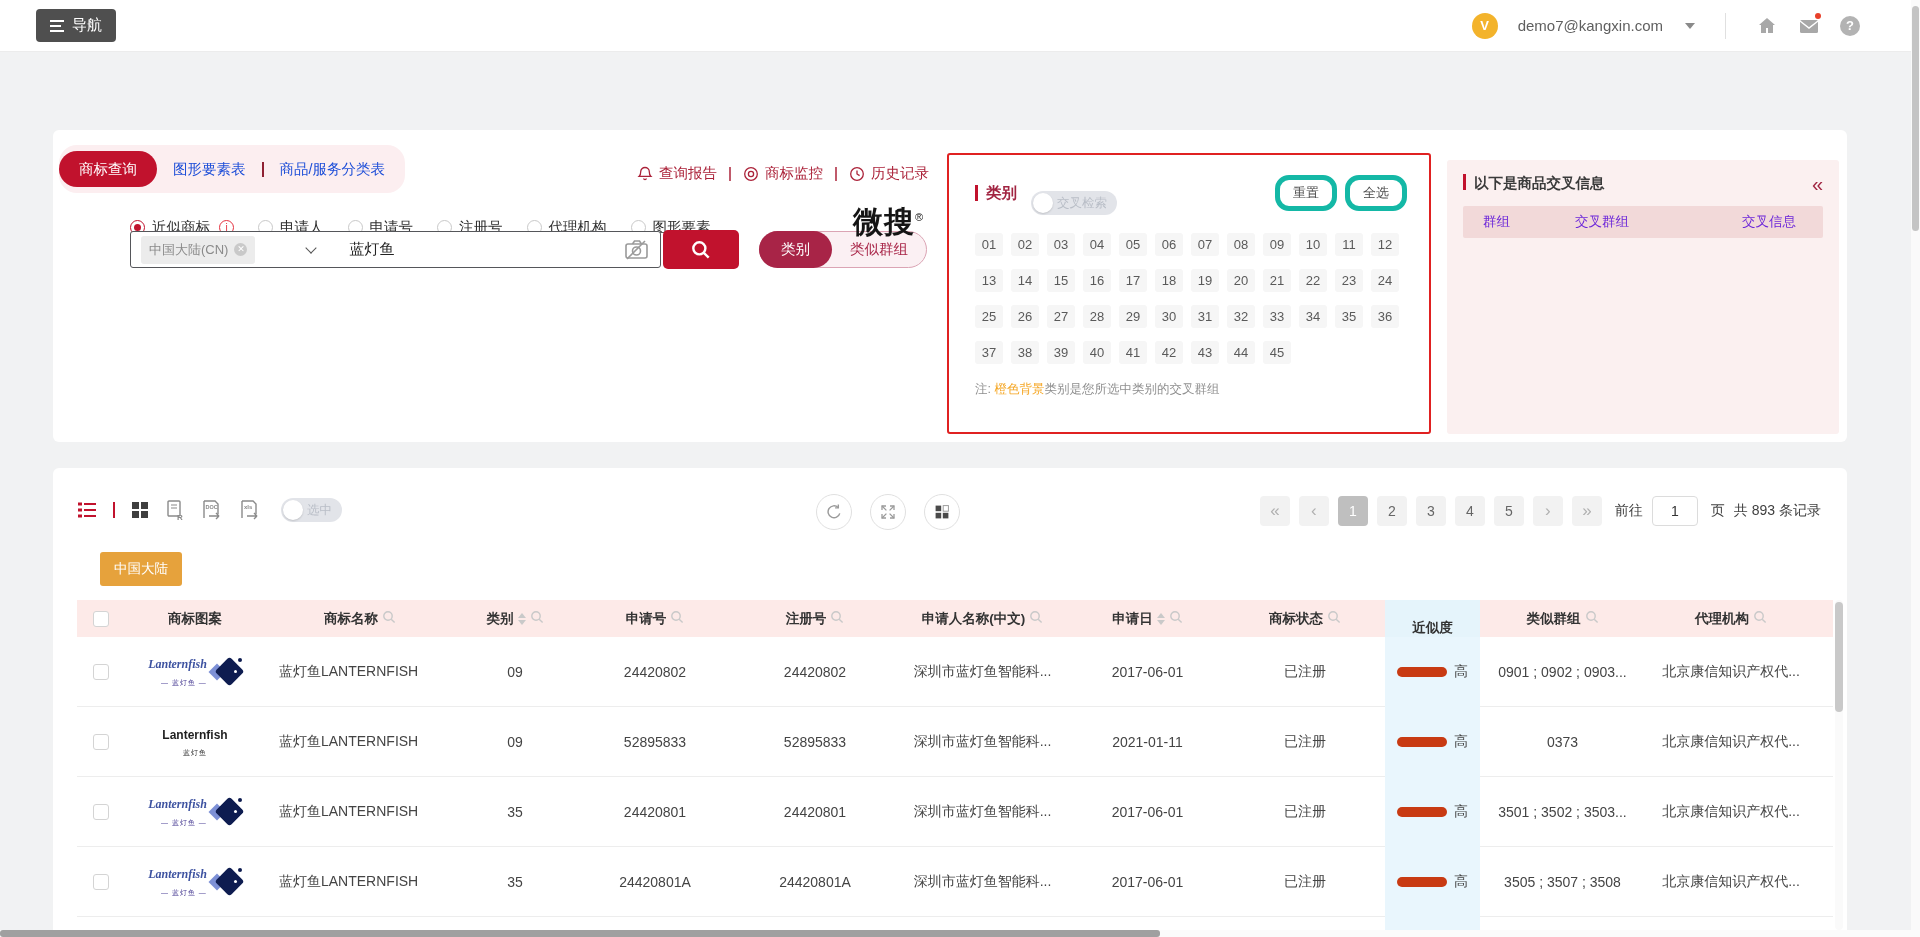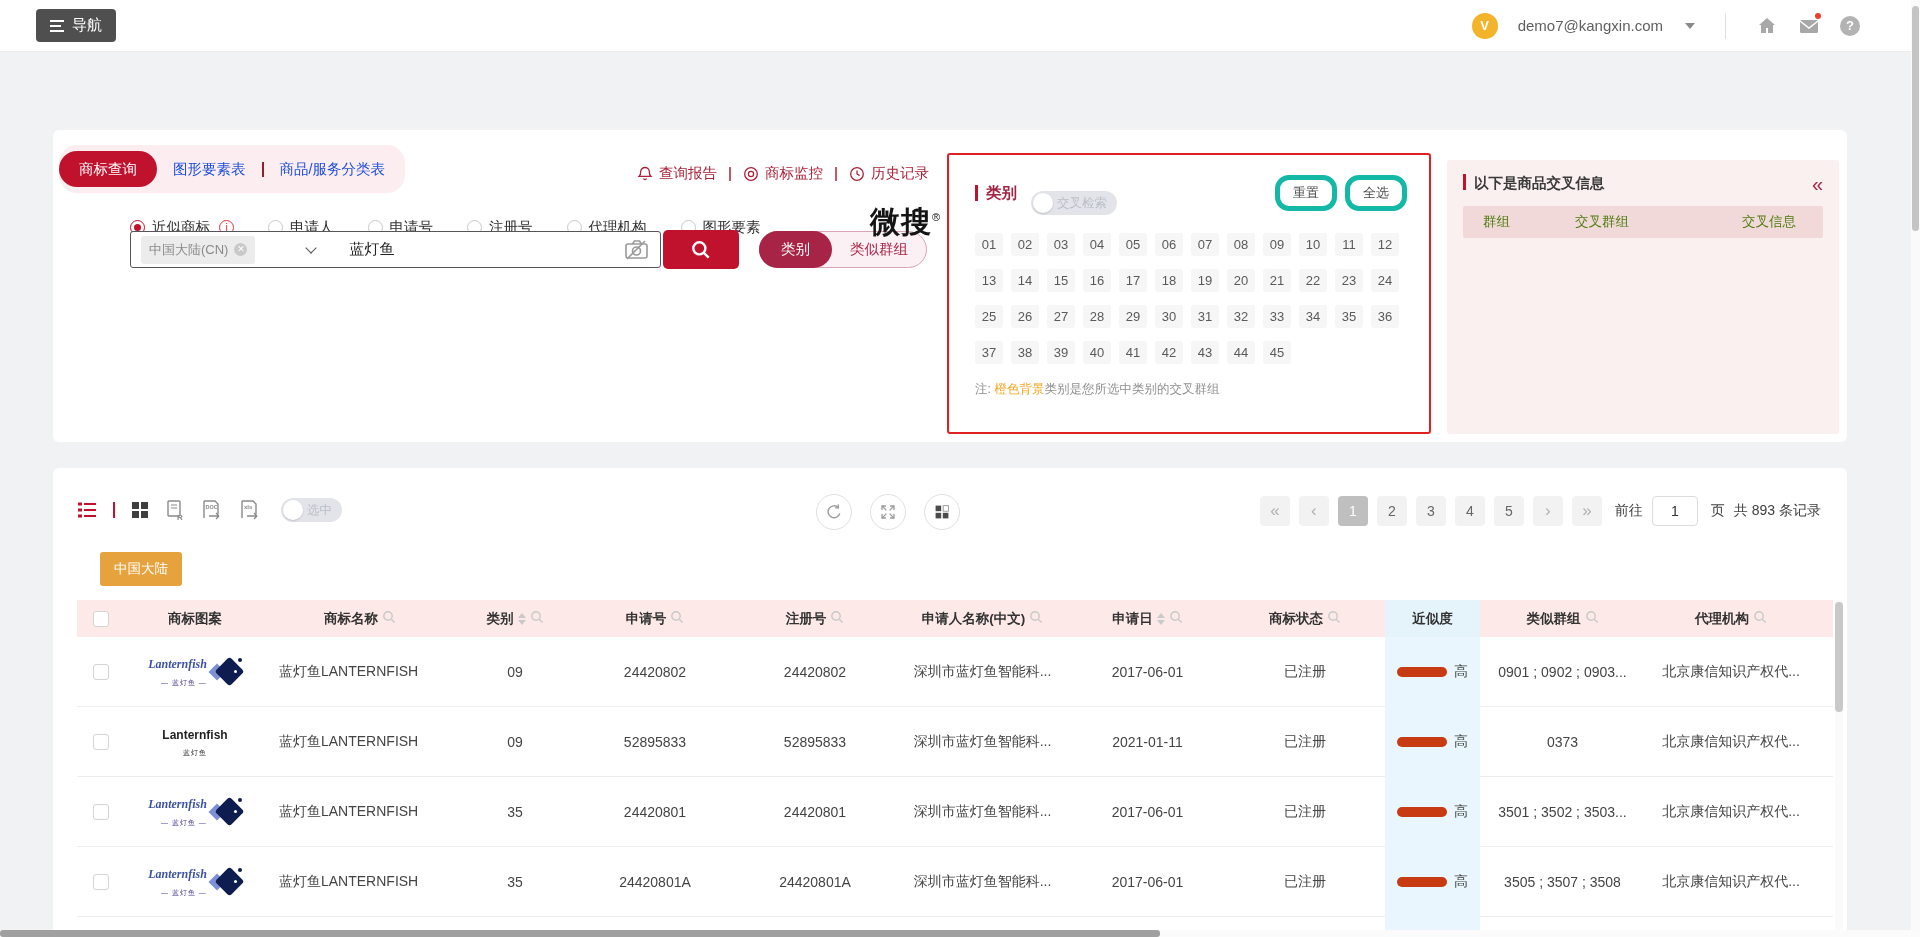--- a/index.html
+++ b/index.html
@@ -45,21 +45,21 @@
   .tab-active { background:#c1122d; color:#fff; border-radius:18px; padding:0 20px; }
   .tab-sep { width:2px; height:15px; background:#8f2032; }
 
   
   .links-row { position:absolute; left:584px; top:34px; display:flex; align-items:center; gap:12px;
                color:#ab2239; font-size:14.5px; }
   .link-item { display:flex; align-items:center; gap:6px; cursor:pointer; }
   .link-sep { width:2px; height:14px; background:#c05a6b; }
 
   
-  .radio-row { position:absolute; left:77px; top:88px; display:flex; align-items:center; gap:34px; }
+  .radio-row { position:absolute; left:77px; top:88px; display:flex; align-items:center; gap:24px; }
   .radio-opt { display:flex; align-items:center; gap:7px; font-size:14.5px; color:#2f2f2f; cursor:pointer; }
   .rc { width:15px; height:15px; border-radius:50%; border:1.5px solid #c9c9c9; background:#fff; position:relative; }
   .rc.sel { border-color:#c1122d; }
   .rc.sel::after { content:""; position:absolute; left:2.5px; top:2.5px; width:7px; height:7px; border-radius:50%; background:#c1122d; }
   .info-ic { width:15px; height:15px; border:1.2px solid #e5303e; border-radius:50%; color:#e5303e;
              font-size:10px; display:flex; align-items:center; justify-content:center; margin-left:2px; }
 
   
   .search-row { position:absolute; left:77px; top:100px; display:flex; align-items:center; }
   .search-box { width:531px; height:37px; border:1px solid #55565a; border-radius:3px; background:#fff;
@@ -72,21 +72,21 @@
                 transform:rotate(-45deg); margin-left:52px; margin-top:-4px; }
   .sb-text { margin-left:34px; font-size:15px; color:#222; }
   .sb-cam { position:absolute; right:10px; top:6px; }
   .search-btn { width:76px; height:39px; background:#c1122d; border:none; border-radius:5px; margin-left:2px;
                 display:flex; align-items:center; justify-content:center; cursor:pointer; }
   .mode-pill { margin-left:20px; height:37px; border:1px solid #dba4b4; background:#fbf0f3; border-radius:19px;
                display:flex; align-items:center; }
   .mode-seg { font-size:14.5px; padding:0 18px; color:#a82447; height:37px; display:flex; align-items:center; cursor:pointer; }
   .mode-on { background:#a82447; color:#fff; border-radius:19px; padding:0 22px; margin:-1px 0 -1px -1px; }
 
-  .weisou { position:absolute; left:800px; top:72px; font-size:30px; font-weight:bold; color:#141414; letter-spacing:1px;margin-left:17px; }
+  .weisou { position:absolute; left:800px; top:72px; font-size:30px; font-weight:bold; color:#141414; letter-spacing:1px; }
   .weisou sup { font-size:11px; font-weight:normal; }
 
   
   .cat-panel { position:absolute; left:894px; top:23px; width:484px; height:281px; border:2px solid #e02121;
                border-radius:3px; background:#fff; padding:16px 22px 0 26px; }
   .cat-head { display:flex; align-items:center; }
   .red-bar { width:3px; height:16px; background:#c1122d; margin-right:8px; }
   .cat-title { color:#a12441; font-size:15.5px; font-weight:bold; }
   .toggle { position:relative; height:24px; border-radius:12px; background:#e2e4e9; display:flex; align-items:center;
             padding:0 10px 0 26px; cursor:pointer; }
@@ -103,21 +103,21 @@
   .cat-note { margin-top:17px; font-size:12.5px; color:#8f8f8f; }
   .cat-note .hl { color:#f5a623; }
 
   
   .cross-panel { position:absolute; left:1394px; top:30px; width:392px; height:274px; background:#fbf0f0;
                  border-radius:3px; padding:14px 16px; }
   .cp-head { display:flex; align-items:flex-start; }
   .cp-title { color:#3a3a3a; font-weight:bold; font-size:14.5px; }
   .cp-collapse { margin-left:auto; color:#a12441; font-size:20px; line-height:1; cursor:pointer; }
   .cp-cols { margin-top:12px; height:32px; background:#f2d9d9; border-radius:2px; display:flex; align-items:center;
-             padding:0 20px; font-size:13.5px; color:#4d7c0f; }
+             padding:0 20px; font-size:13.5px; color:#6d28d9; }
   .cp-c1 { width:92px; } .cp-c2 { width:160px; } .cp-c3 { flex:1; text-align:center; }
 
   
   .toolbar { position:absolute; left:24px; top:30px; display:flex; align-items:center; gap:16px; }
   .tb-red-div { width:2px; height:16px; background:#c1122d; }
   .tool-ic { display:flex; align-items:center; justify-content:center; cursor:pointer; }
   .sel-toggle { margin-left:4px; }
   .center-tools { position:absolute; left:763px; top:26px; display:flex; gap:18px; }
   .circle-btn { width:36px; height:36px; border:1px solid #e0e0e0; border-radius:50%; background:#fff;
                 display:flex; align-items:center; justify-content:center; cursor:pointer; }
@@ -135,21 +135,21 @@
 
   
   .region-btn { position:absolute; left:47px; top:84px; background:#e6a23c; color:#fff; border:none;
                 border-radius:3px; padding:8px 14px; font-size:13.5px; cursor:pointer; }
 
   
   .tbl { position:absolute; left:24px; top:132px; width:1756px; }
   .thead { display:flex; align-items:center; height:37px; background:#fdeae8; }
   .th { display:flex; align-items:center; justify-content:center; gap:4px; font-size:13.5px; font-weight:bold;
         color:#333; height:37px; }
-  .th-hl { background:#e5f4fb; }
+  .th-hl { background:#e5f4fb;align-items:flex-end; }
   .trow { display:flex; align-items:center; height:70px; border-bottom:1px solid #ededed; font-size:14px; color:#444; }
   .td { display:flex; align-items:center; justify-content:center; height:70px; text-align:center; }
   .td-name { justify-content:flex-start; padding-left:14px; text-align:left; }
   .td-sim { background:#e9f6fd; gap:7px; }
   .sim-bar { width:50px; height:10px; border-radius:5px; background:#c83a12; }
   .cbx { width:16px; height:16px; border:1px solid #d4d4d4; border-radius:3px; background:#fff; cursor:pointer; }
   .cck { width:48px; }
   .c0{width:140px}.c1{width:190px}.c2{width:120px}.c3{width:160px}.c4{width:160px}.c5{width:175px}
   .c6{width:155px}.c7{width:160px}.c8{width:95px}.c9{width:165px}.c10{width:172px}
   .sort-ic { display:inline-flex; flex-direction:column; gap:2px; }

